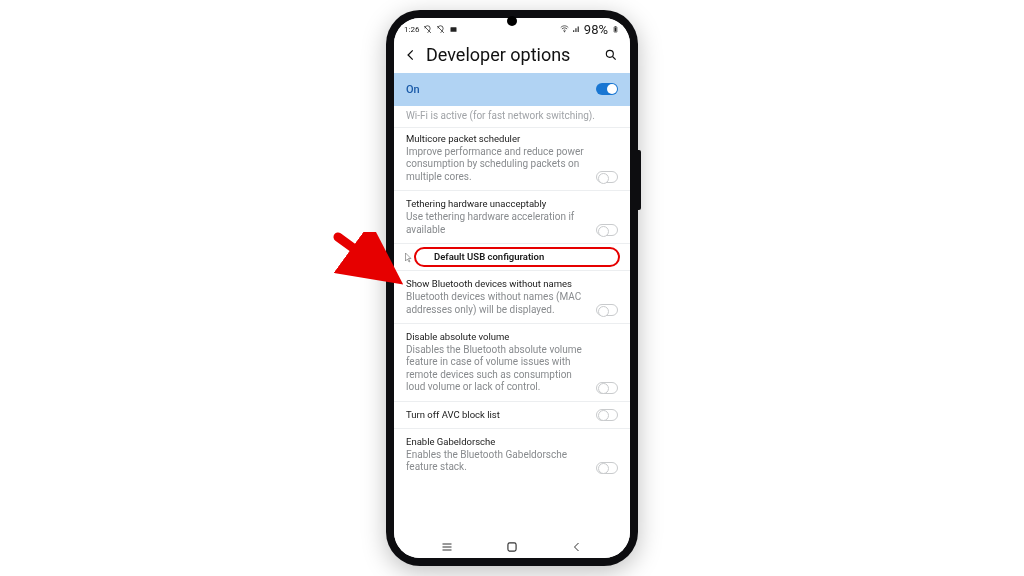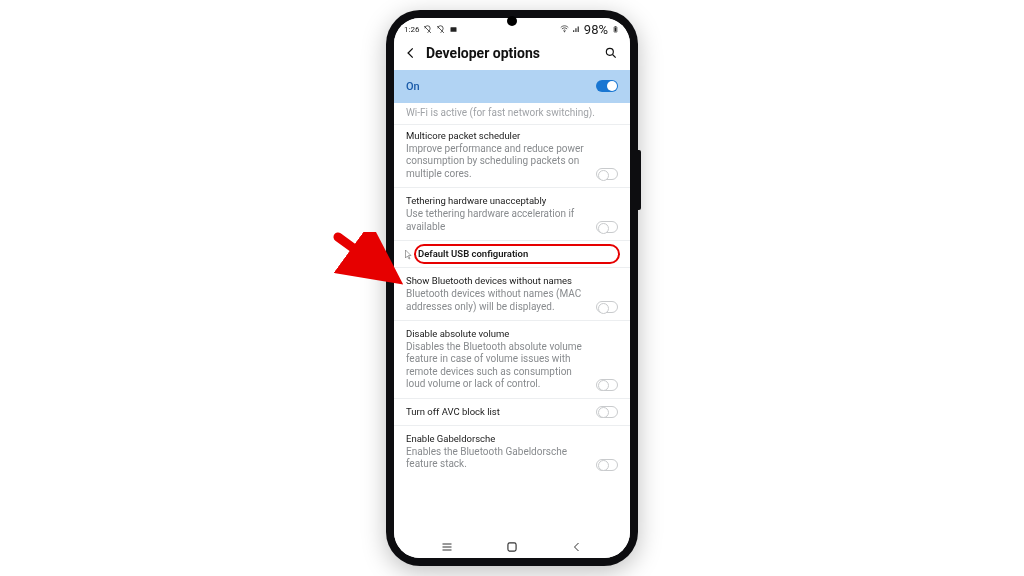--- a/index.html
+++ b/index.html
@@ -59,21 +59,21 @@
   .status-ico { width: 9px; height: 9px; display:inline-flex; align-items:center; justify-content:center; }
 
   
   .app-header {
     display: flex;
     align-items: center;
     padding: 4px 10px 8px 8px;
     background: #fff;
     gap: 6px;
   }
-  .app-header .title { font-size: 14px; font-weight: 700; color: #111; flex: 1; }
+  .app-header .title { font-size: 18px; font-weight: 400; color: #111; flex: 1; }
   .back-btn, .search-btn { width: 18px; height:18px; display:flex; align-items:center; justify-content:center; }
 
   
   .on-banner {
     background: #b1d3f3;
     display: flex;
     align-items: flex-start;
     padding: 10px 12px;
   }
   .on-banner .label { font-size: 11px; color: #1a5aa8; font-weight: 500; flex:1; }
@@ -134,21 +134,21 @@
     content:"";
     position:absolute;
     left: 1px; top: 0.5px;
     width: 9px; height: 9px;
     background: #fff;
     border: 1px solid #c9cbcd;
     border-radius: 50%;
   }
 
   
-  .highlight-row { position: relative; padding-left: 24px; }
+  .highlight-row { position: relative; padding-left: 40px; }
   .highlight-pill {
     position: absolute;
     left: 20px; right: 10px;
     top: 3px; bottom: 3px;
     border: 2px solid #e60000;
     border-radius: 14px;
     pointer-events: none;
   }
   .pointer-hand {
     position:absolute;

